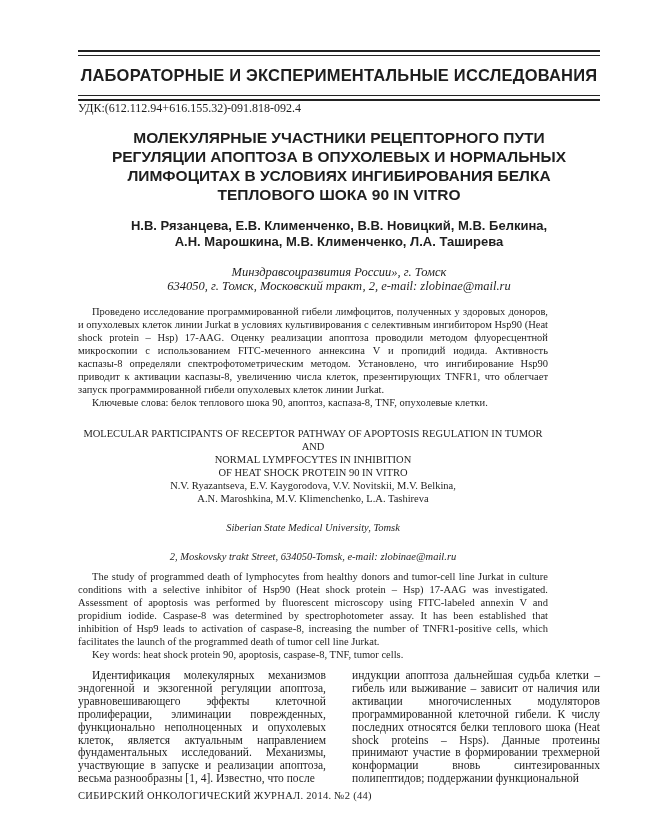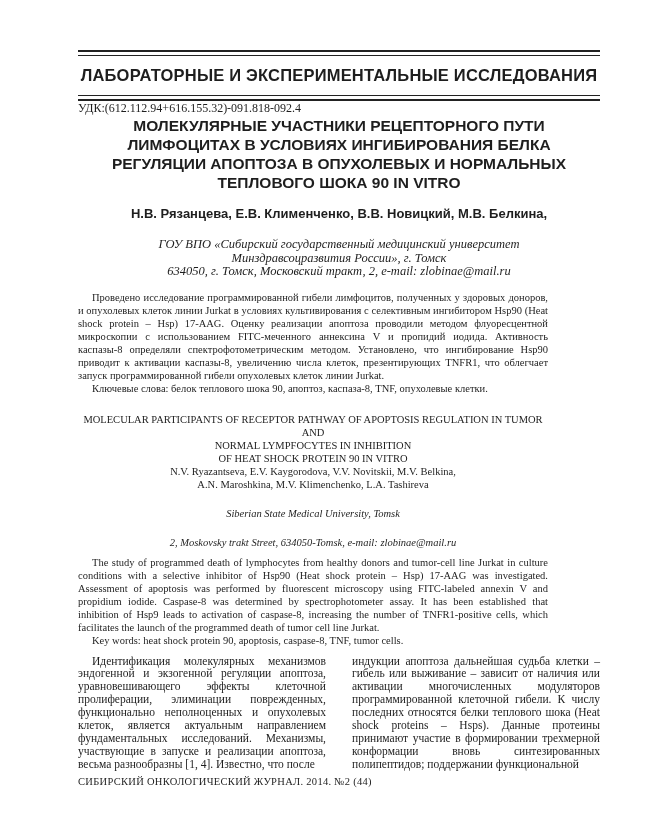--- a/index.html
+++ b/index.html
@@ -121,33 +121,33 @@
 <div class="page">
 
   <header>
     <div class="rule-top"></div>
     <div class="section-header-text">ЛАБОРАТОРНЫЕ И ЭКСПЕРИМЕНТАЛЬНЫЕ ИССЛЕДОВАНИЯ</div>
     <div class="rule-bottom"></div>
   </header>
 
   <div class="udc">УДК:(612.112.94+616.155.32)-091.818-092.4</div>
 
-  <h1 class="article-title" style="margin:0 0 0 0;">
+  <h1 class="article-title" style="margin:12px 0 0 0;">
     <div>МОЛЕКУЛЯРНЫЕ УЧАСТНИКИ РЕЦЕПТОРНОГО ПУТИ</div>
+    <div>РЕГУЛЯЦИИ АПОПТОЗА В ОПУХОЛЕВЫХ И НОРМАЛЬНЫХ</div>
     <div>ЛИМФОЦИТАХ В УСЛОВИЯХ ИНГИБИРОВАНИЯ БЕЛКА</div>
-    <div>РЕГУЛЯЦИИ АПОПТОЗА В ОПУХОЛЕВЫХ И НОРМАЛЬНЫХ</div>
     <div>ТЕПЛОВОГО ШОКА 90 IN VITRO</div>
   </h1>
 
   <div class="authors">
     <div>Н.В. Рязанцева, Е.В. Клименченко, В.В. Новицкий, М.В. Белкина,</div>
+    <div>А.Н. Марошкина, М.В. Клименченко, Л.А. Таширева</div>
   </div>
 
   <div class="affiliation">
-    <div>ГОУ ВПО «Сибирский государственный медицинский университет</div>
     <div>Минздравсоцразвития России», г. Томск</div>
     <div>634050, г. Томск, Московский тракт, 2, e-mail: zlobinae@mail.ru</div>
   </div>
 
   <div class="abstract">
     <p>Проведено исследование программированной гибели лимфоцитов, полученных у здоровых доноров, и опухолевых клеток линии Jurkat в условиях культивирования с селективным ингибитором Hsp90 (Heat shock protein – Hsp) 17-AAG. Оценку реализации апоптоза проводили методом флуоресцентной микроскопии с использованием FITC-меченного аннексина V и пропидий иодида. Активность каспазы-8 определяли спектрофотометрическим методом. Установлено, что ингибирование Hsp90 приводит к активации каспазы-8, увеличению числа клеток, презентирующих TNFR1, что облегчает запуск программированной гибели опухолевых клеток линии Jurkat.</p>
     <p>Ключевые слова: белок теплового шока 90, апоптоз, каспаза-8, TNF, опухолевые клетки.</p>
   </div>
 
   <div class="en-block">

